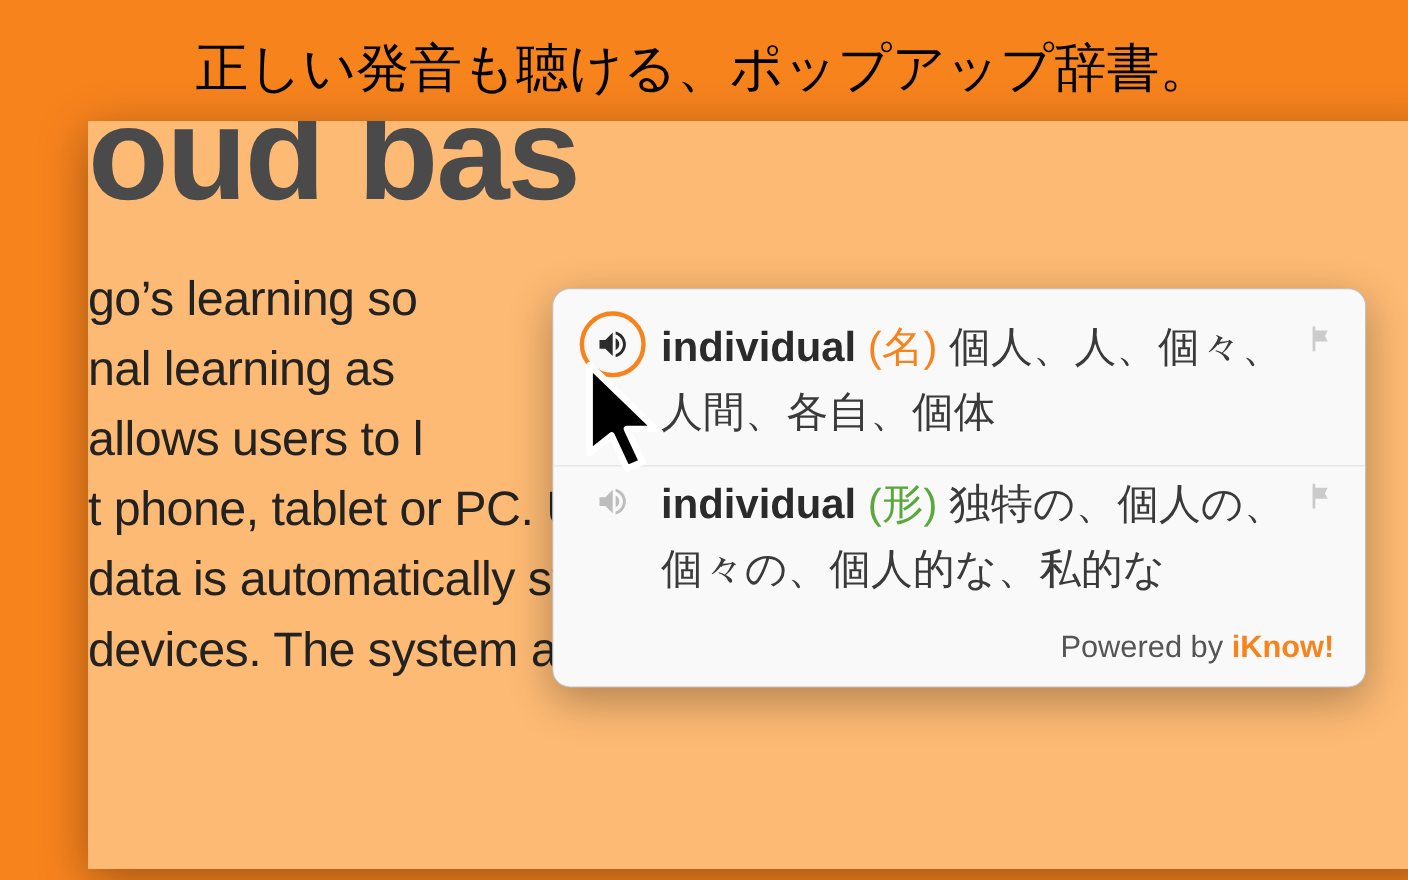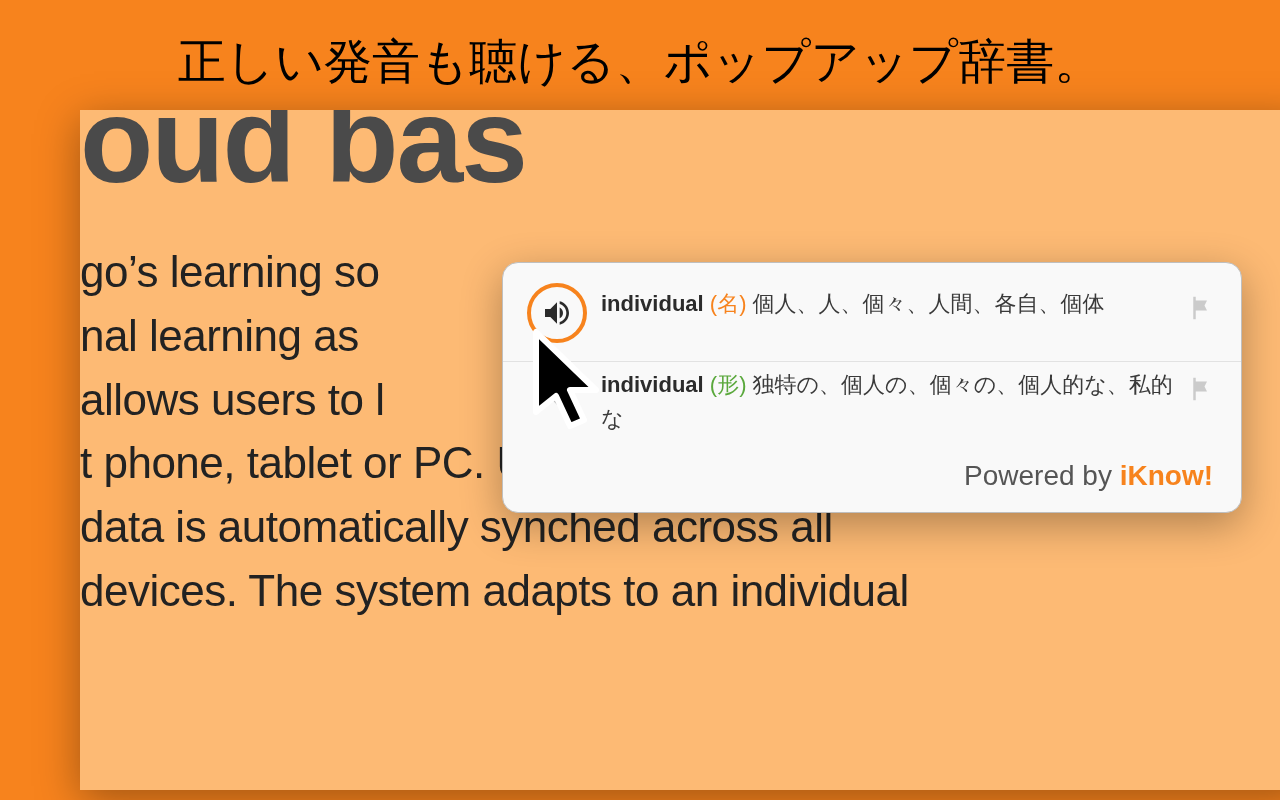--- a/index.html
+++ b/index.html
@@ -82,21 +82,21 @@
     border: 4px solid #f7831d;
   }
   .speaker svg { display:block; }
   .entry-body {
     flex: 1 1 auto;
     display: flex;
     align-items: flex-start;
   }
   .entry-text {
     flex: 1 1 auto;
-    font-size: 22px;
+    font-size: 38px;
     line-height: 1.55;
     color: #3a3a3a;
   }
   .entry-text .word { font-weight: 700; color: #2b2b2b; }
   .entry-text .pos-noun { color: #f7831d; font-weight: 400; }
   .entry-text .pos-adj  { color: #5aa83c; font-weight: 400; }
   .flag {
     flex: 0 0 auto;
     margin-left: 10px;
     margin-top: 6px;

